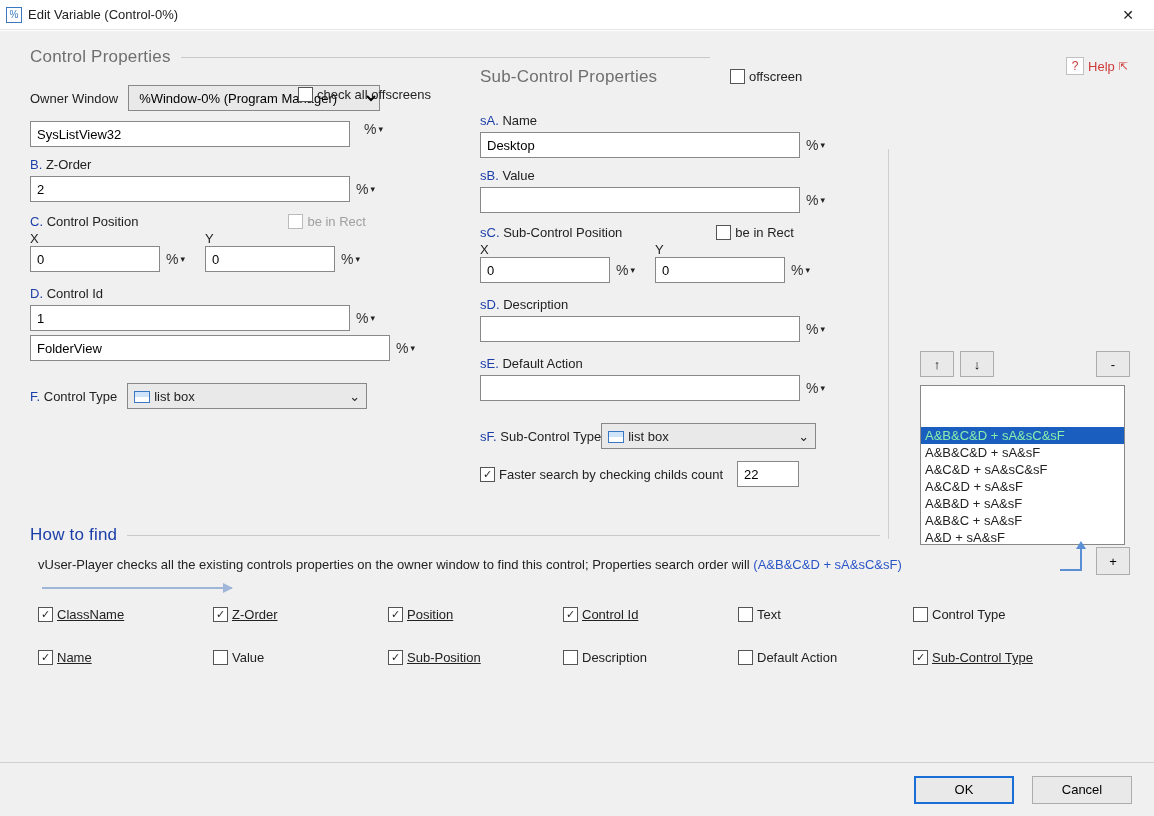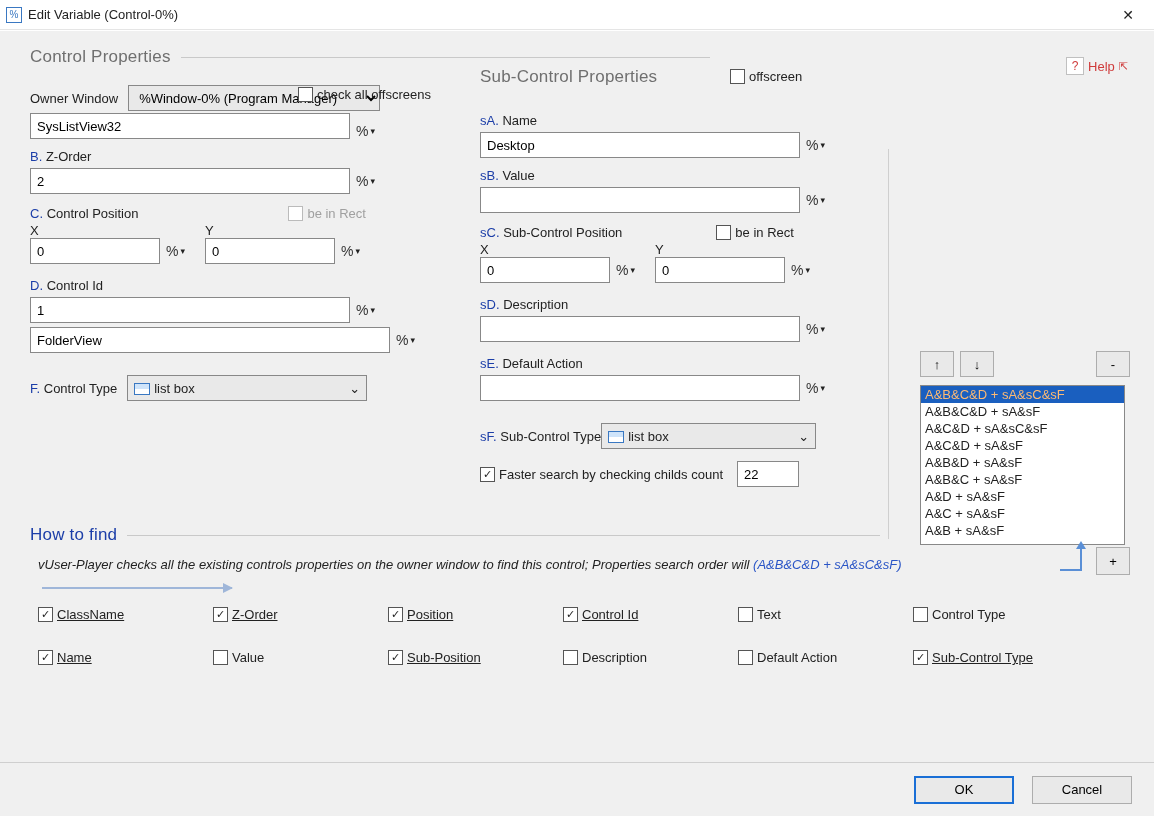--- a/index.html
+++ b/index.html
@@ -90,21 +90,21 @@
   }
   .btn.big { height:28px; width:100px; }
   .btn.primary { border:2px solid #1a6fd6; background:#e9e9e9;margin-left:46px; }
   .listbox {
     border:1px solid #888;
     background:#fff;
     font-size:13px;
     overflow:auto;
   }
   .listbox .item { padding:1px 4px; white-space:nowrap; }
-  .listbox .item.sel { background:#1a5fbf; color:#fdba74; }
+  .listbox .item.sel { background:#1a5fbf; color:#86efac;margin-top:41px; }
   .help-link {
     display:inline-flex;align-items:center;gap:4px;
     color:#cf3b3b;font-size:13px;
   }
   .help-icon {
     width:18px;height:18px;border:1px solid #c0c0c0;background:#fff;
     display:inline-flex;align-items:center;justify-content:center;
     color:#cf3b3b;font-size:12px;
   }
   .footer {
@@ -177,21 +177,21 @@
 
   <div style="position:absolute; left:298px; top:56px;">
     <label class="chk">
       <span class="box"></span>
       <span class="lbl">check all offscreens</span>
     </label>
   </div>
 
   <div style="position:absolute; left:30px; top:82px; width:400px;">
 
-    <div style="display:flex;align-items:flex-end;margin-top:0;">
+    <div style="display:flex;align-items:flex-start;margin-top:8px;gap:8px;">
       <input class="txt" style="width: 320px;" value="SysListView32">
       <span class="pct">% <span class="caret">▾</span></span>
     </div>
 
     <div class="label" style="margin-top:10px;"><span class="label-prefix">B.</span> <span>Z-Order</span></div>
     <div style="display:flex;align-items:center;margin-top:4px;">
       <input class="txt" style="width: 320px;" value="2">
       <span class="pct">% <span class="caret">▾</span></span>
     </div>
 
@@ -334,21 +334,21 @@
     <div class="h"></div>
       <div class="v"></div>
       <div class="head"></div>
   </div>
   <button class="btn" style="position:absolute;left:1096px;top:516px;width:34px;height:28px">+</button>
 
   <div style="position:absolute; left:30px; top:494px; width:850px;" class="section-row">
     <span class="section-title" style="color:#1c3ea8">How to find</span>
     <div class="section-line"></div>
   </div>
-  <div style="position:absolute; left:38px; top:526px; width:1020px; font-size:13px;font-style:italic;">
+  <div style="position:absolute; left:38px; top:526px; width:1020px; font-size:13px;">
     <span>vUser-Player checks all the existing controls properties on the owner window to find this control; Properties search order will </span>
     <span style="color:#2a55c6">(A&amp;B&amp;C&amp;D + sA&amp;sC&amp;sF)</span>
   </div>
   <div style="position:absolute; left:42px; top:556px;">
       <div class="arrow-line"></div>
     </div>
 
   <div style="position:absolute; left:38px; top:576px; width:1080px;">
     <div style="display:grid; grid-template-columns:repeat(6,175px); row-gap:28px;">
       <label class="chk">

